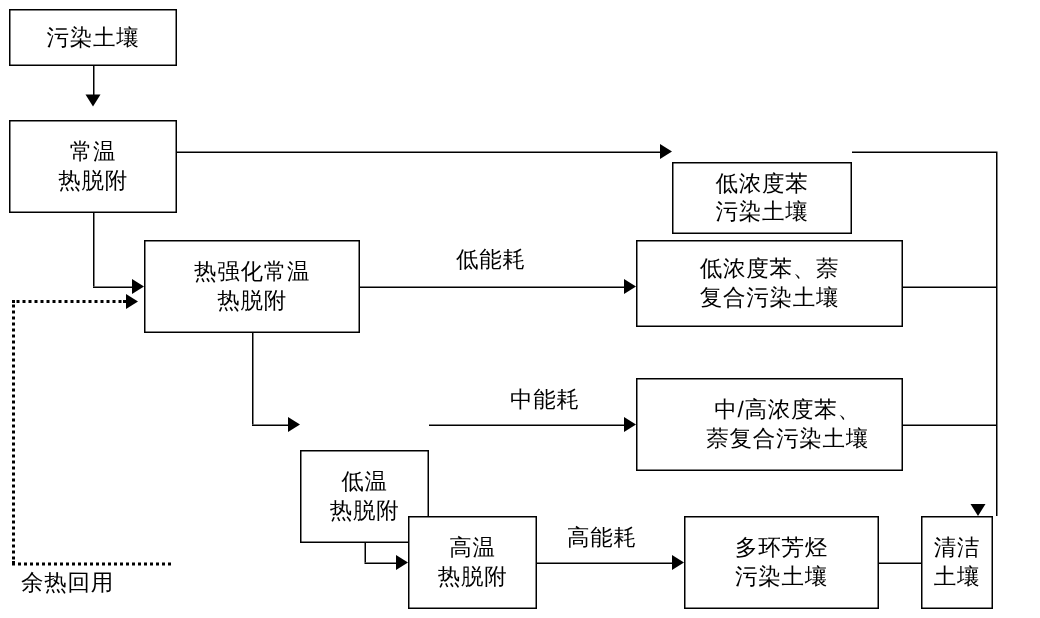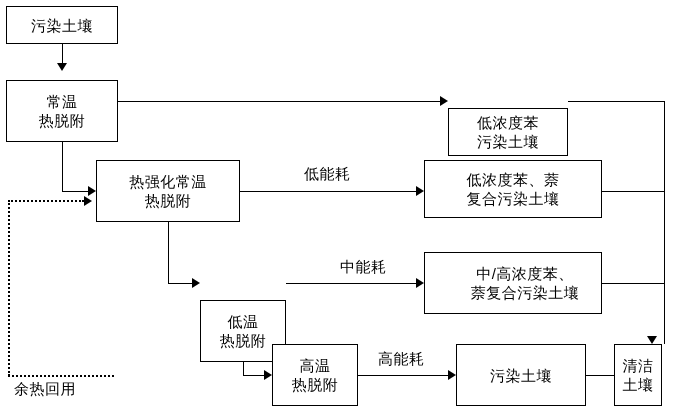--- a/index.html
+++ b/index.html
@@ -104,20 +104,21 @@
     <span>低浓度苯、萘</span>
     <span>复合污染土壤</span>
   </div>
 
   <div class="box" style="left:424px;top:252px;width:178px;height:62px;padding-left:24px;">
     <span>中/高浓度苯、</span>
     <span>萘复合污染土壤</span>
   </div>
 
   <div class="box" style="left:456px;top:344px;width:130px;height:62px;">
+    <span>多环芳烃</span>
     <span>污染土壤</span>
   </div>
 
   <div class="box" style="left:614px;top:344px;width:48px;height:62px;">
     <span>清洁</span>
     <span>土壤</span>
   </div>
 
   <div class="lbl" style="left:304px;top:165px;">低能耗</div>
   <div class="lbl" style="left:340px;top:258px;">中能耗</div>

